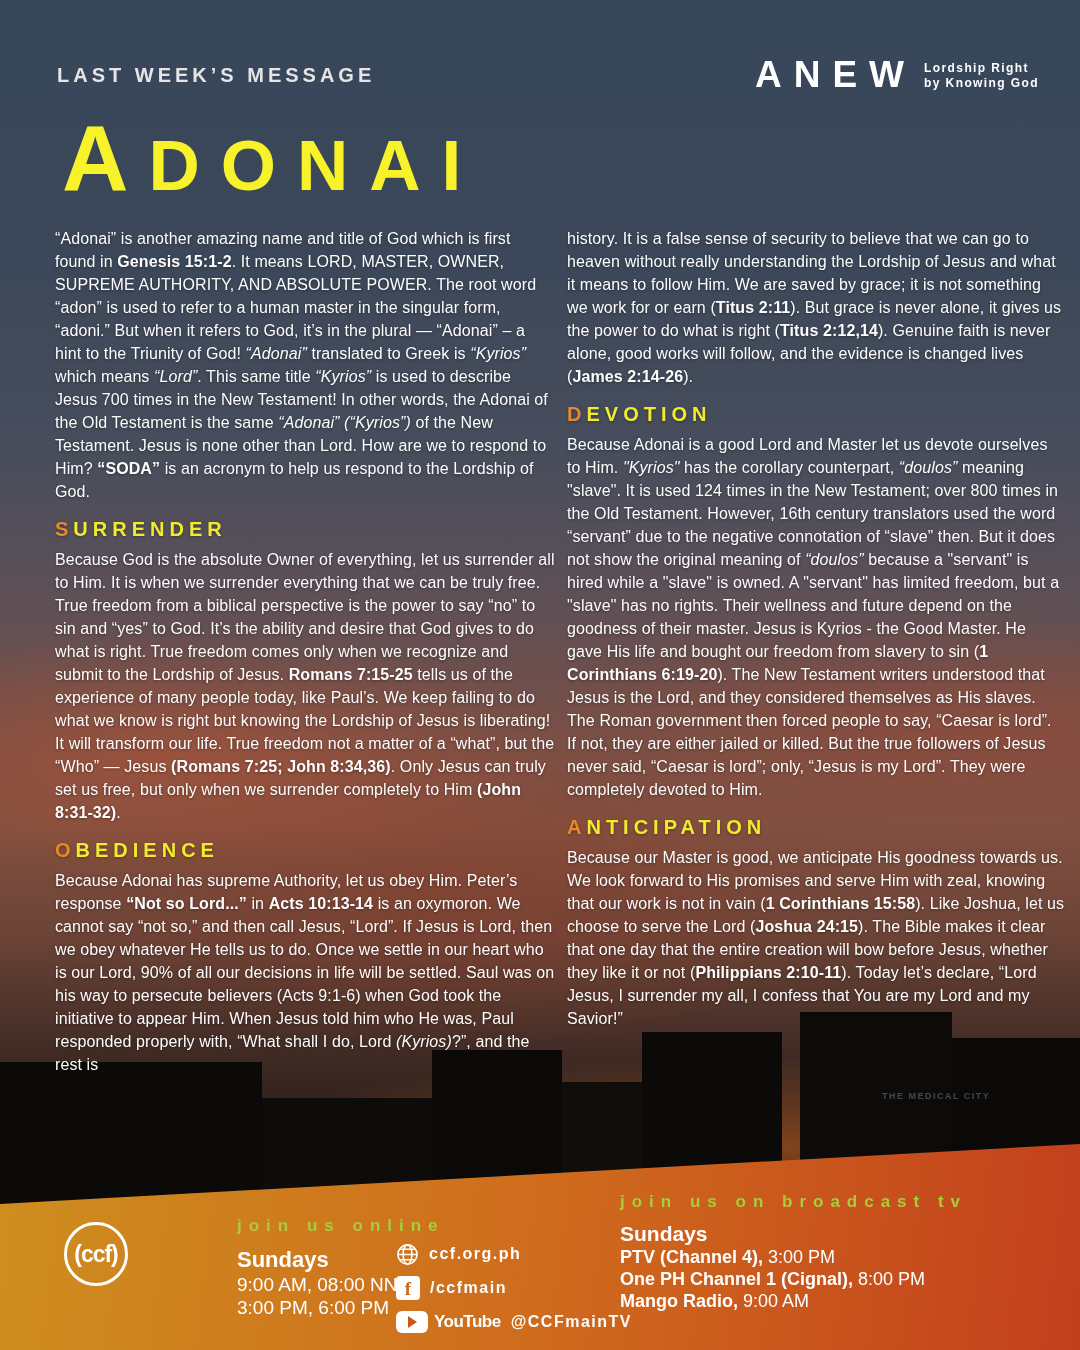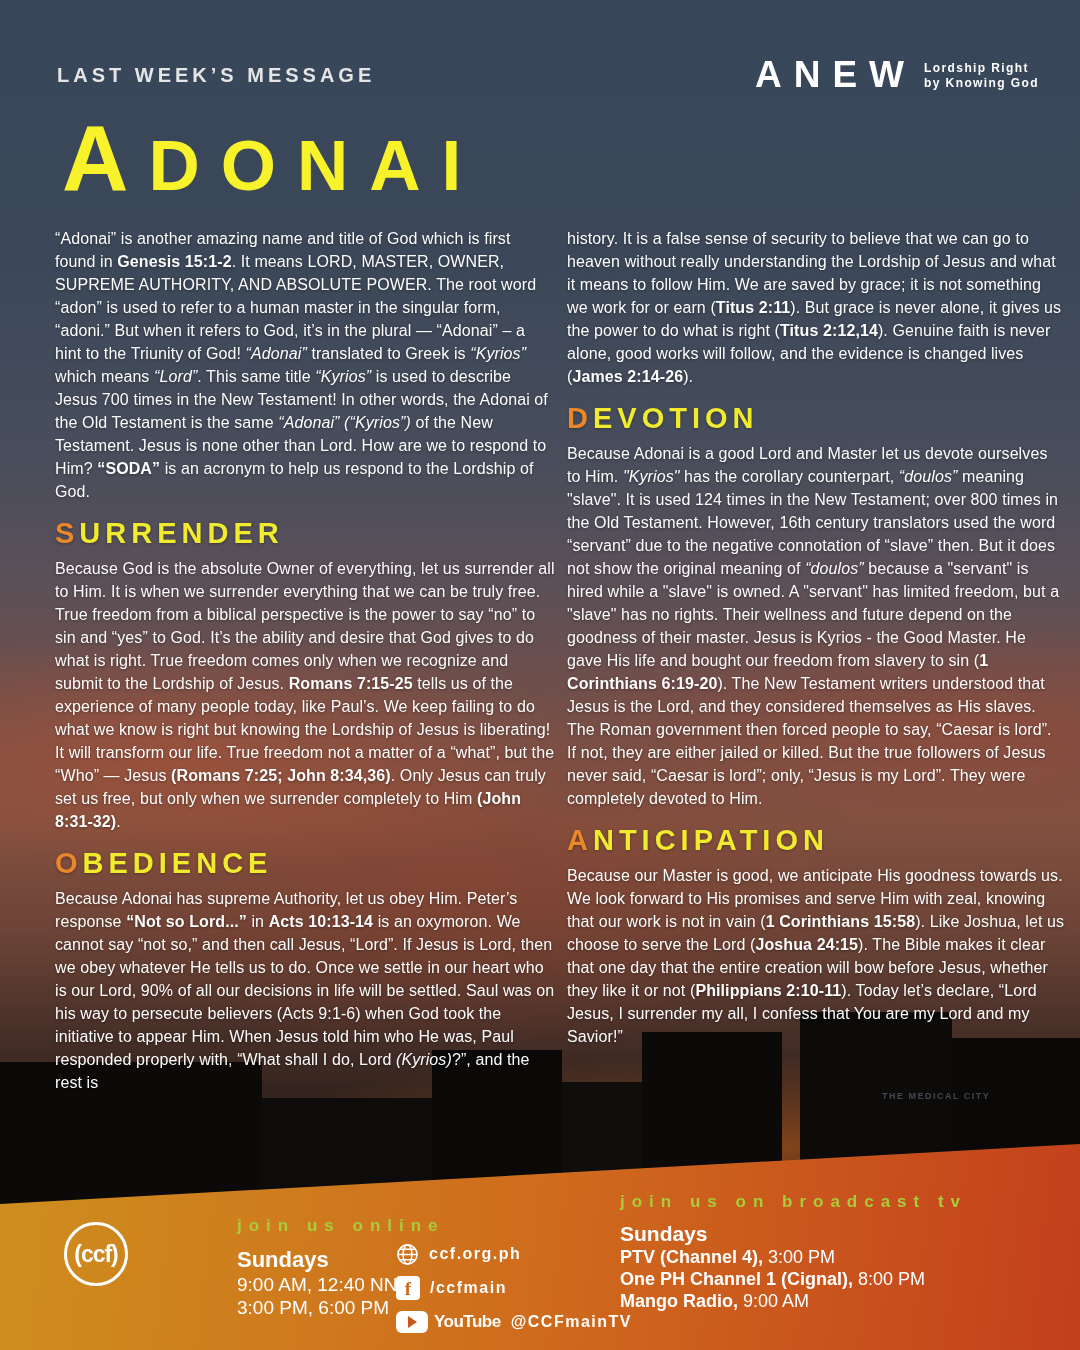--- a/index.html
+++ b/index.html
@@ -53,21 +53,21 @@
   .col { position:absolute; top:227px; z-index:2; color:#fdfdfd; }
   .col-left  { left:55px;  width:500px; }
   .col-right { left:567px; width:498px; }
   .body {
     font-size:16px; line-height:23px; letter-spacing:.1px;
     text-shadow:0 1px 3px rgba(0,0,0,.38); margin-bottom:15px;
   }
   .r-b  { font-weight:bold; }
   .r-i  { font-style:italic; }
   h2.soda {
-    font-size:29px; font-weight:bold; letter-spacing:5px; line-height:1;
+    font-size:20px; font-weight:bold; letter-spacing:5px; line-height:1;
     margin:16px 0 9px 0; text-shadow:0 1px 3px rgba(0,0,0,.3);
   }
   h2.soda .init { color:#e8882b; }
   h2.soda .rest { color:#f1eb2e; }
   
   .footer {
     position:absolute; left:0; top:1144px; width:1080px; height:206px; z-index:3;
     background:linear-gradient(97deg, #ce8e1e 0%, #cf6a1d 52%, #c33f1c 100%);
     clip-path:polygon(0 60px, 100% 0, 100% 100%, 0 100%);
     color:#fff;
@@ -149,21 +149,21 @@
 
   <div class="footer">
 
     <div class="ccf-logo">
         <span>(ccf)</span>
       </div>
 
     <div class="online">
       <div class="green-label">join us online</div>
       <div class="day">Sundays</div>
-      <div class="time">9:00 AM, 12:40 NN</div>
+      <div class="time">9:00 AM, 08:00 NN</div>
       <div class="time">3:00 PM, 6:00 PM</div>
     </div>
 
     <div class="links">
       <div class="link-row">
         <span class="globe">
           <svg width="23" height="23" viewBox="0 0 24 24" fill="none" stroke="#ffffff" stroke-width="1.7">
             <circle cx="12" cy="12" r="10"></circle>
             <ellipse cx="12" cy="12" rx="4.6" ry="10"></ellipse>
             <line x1="2" y1="12" x2="22" y2="12"></line>

